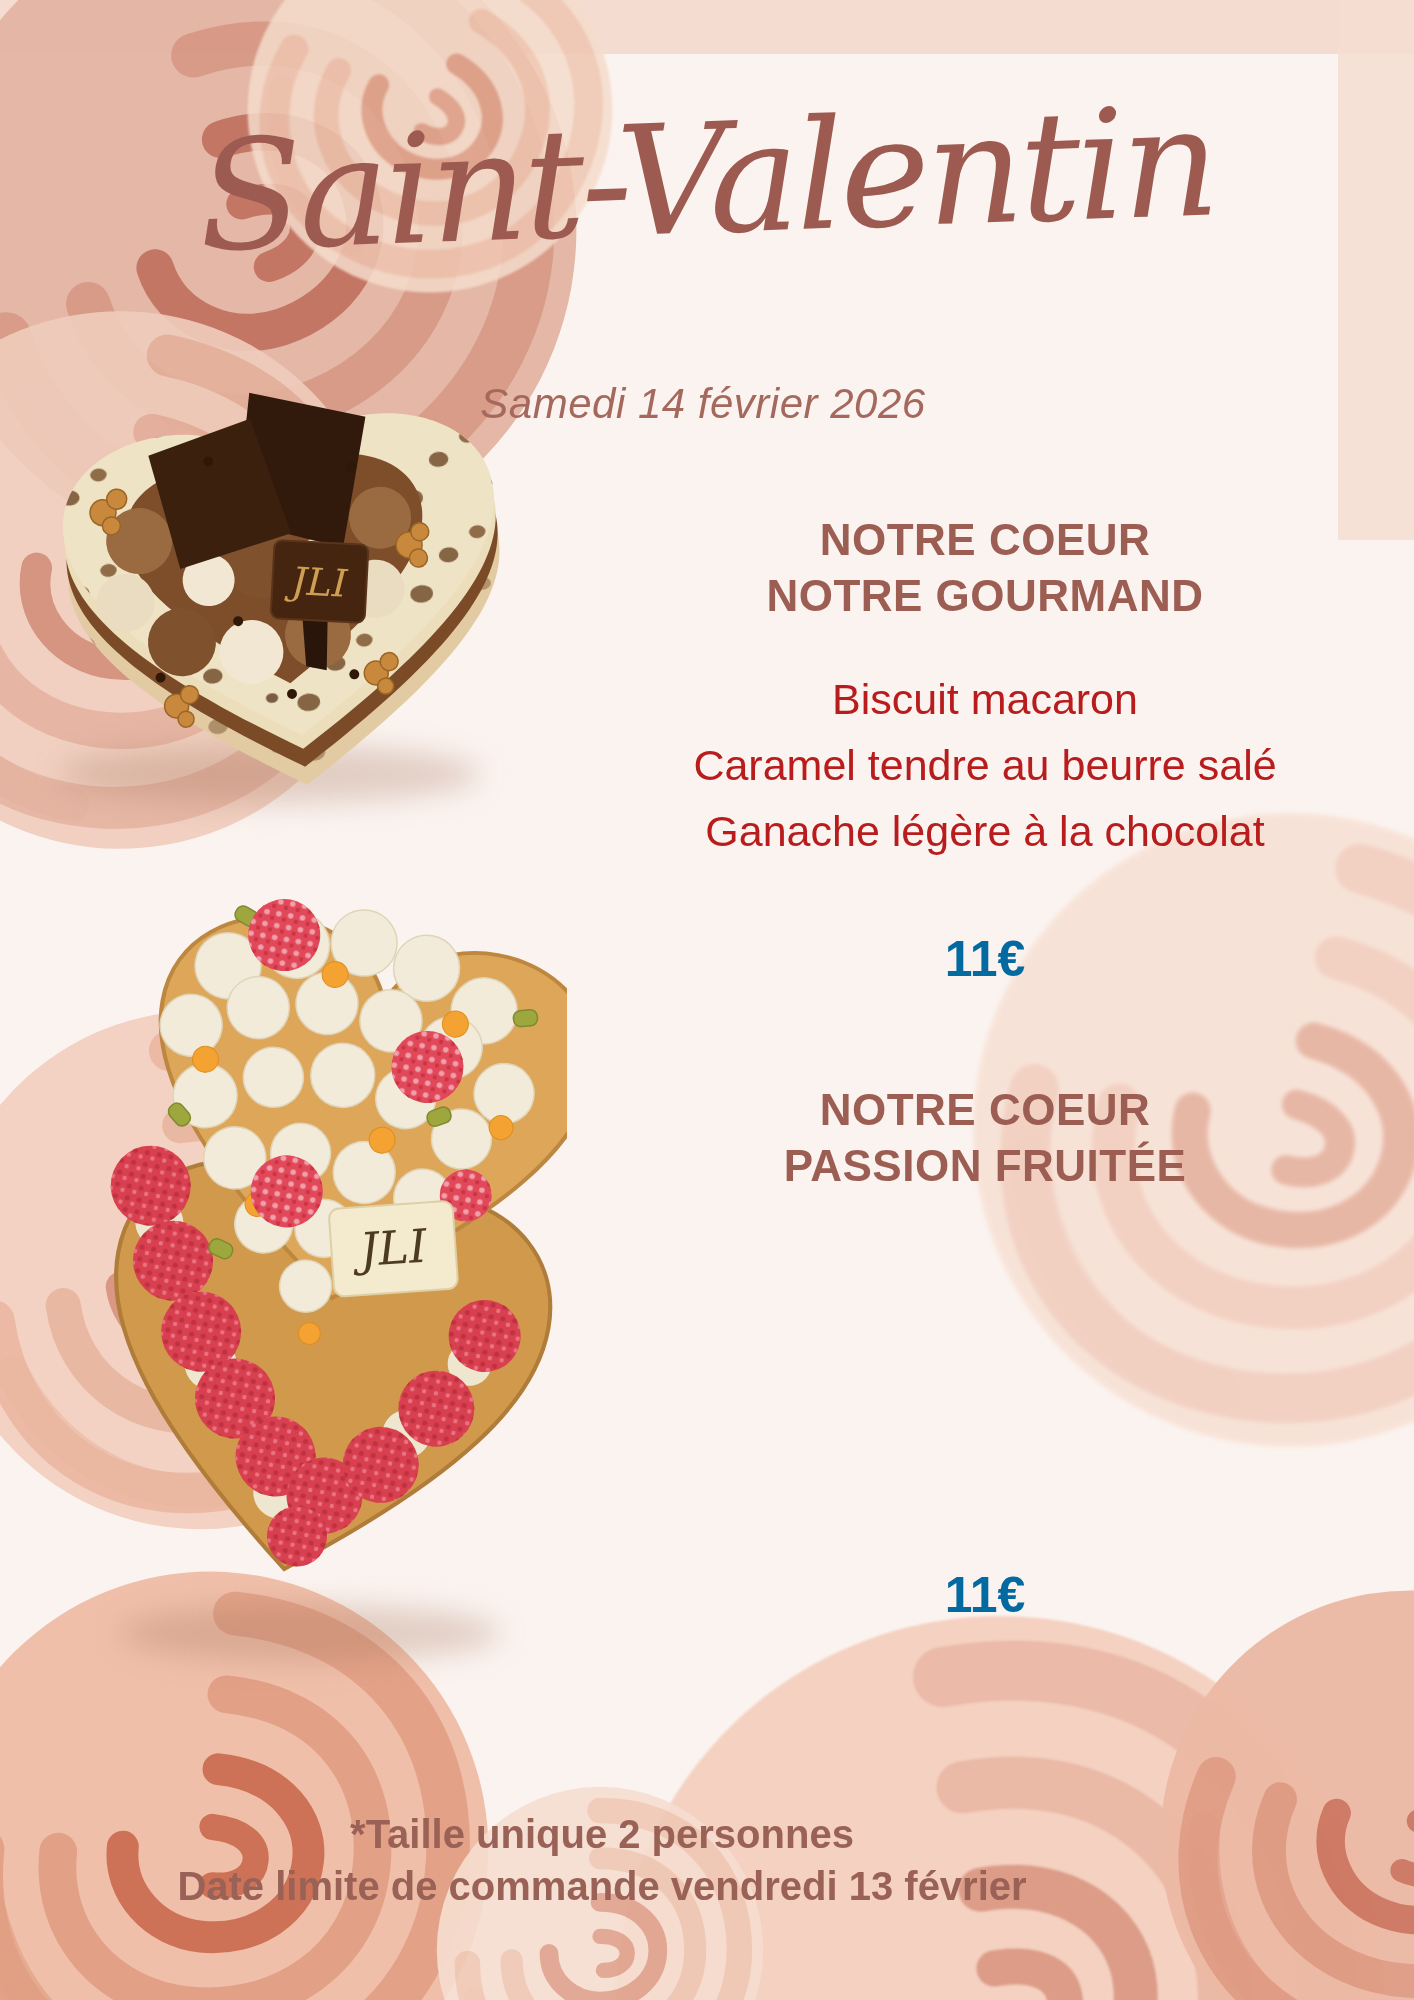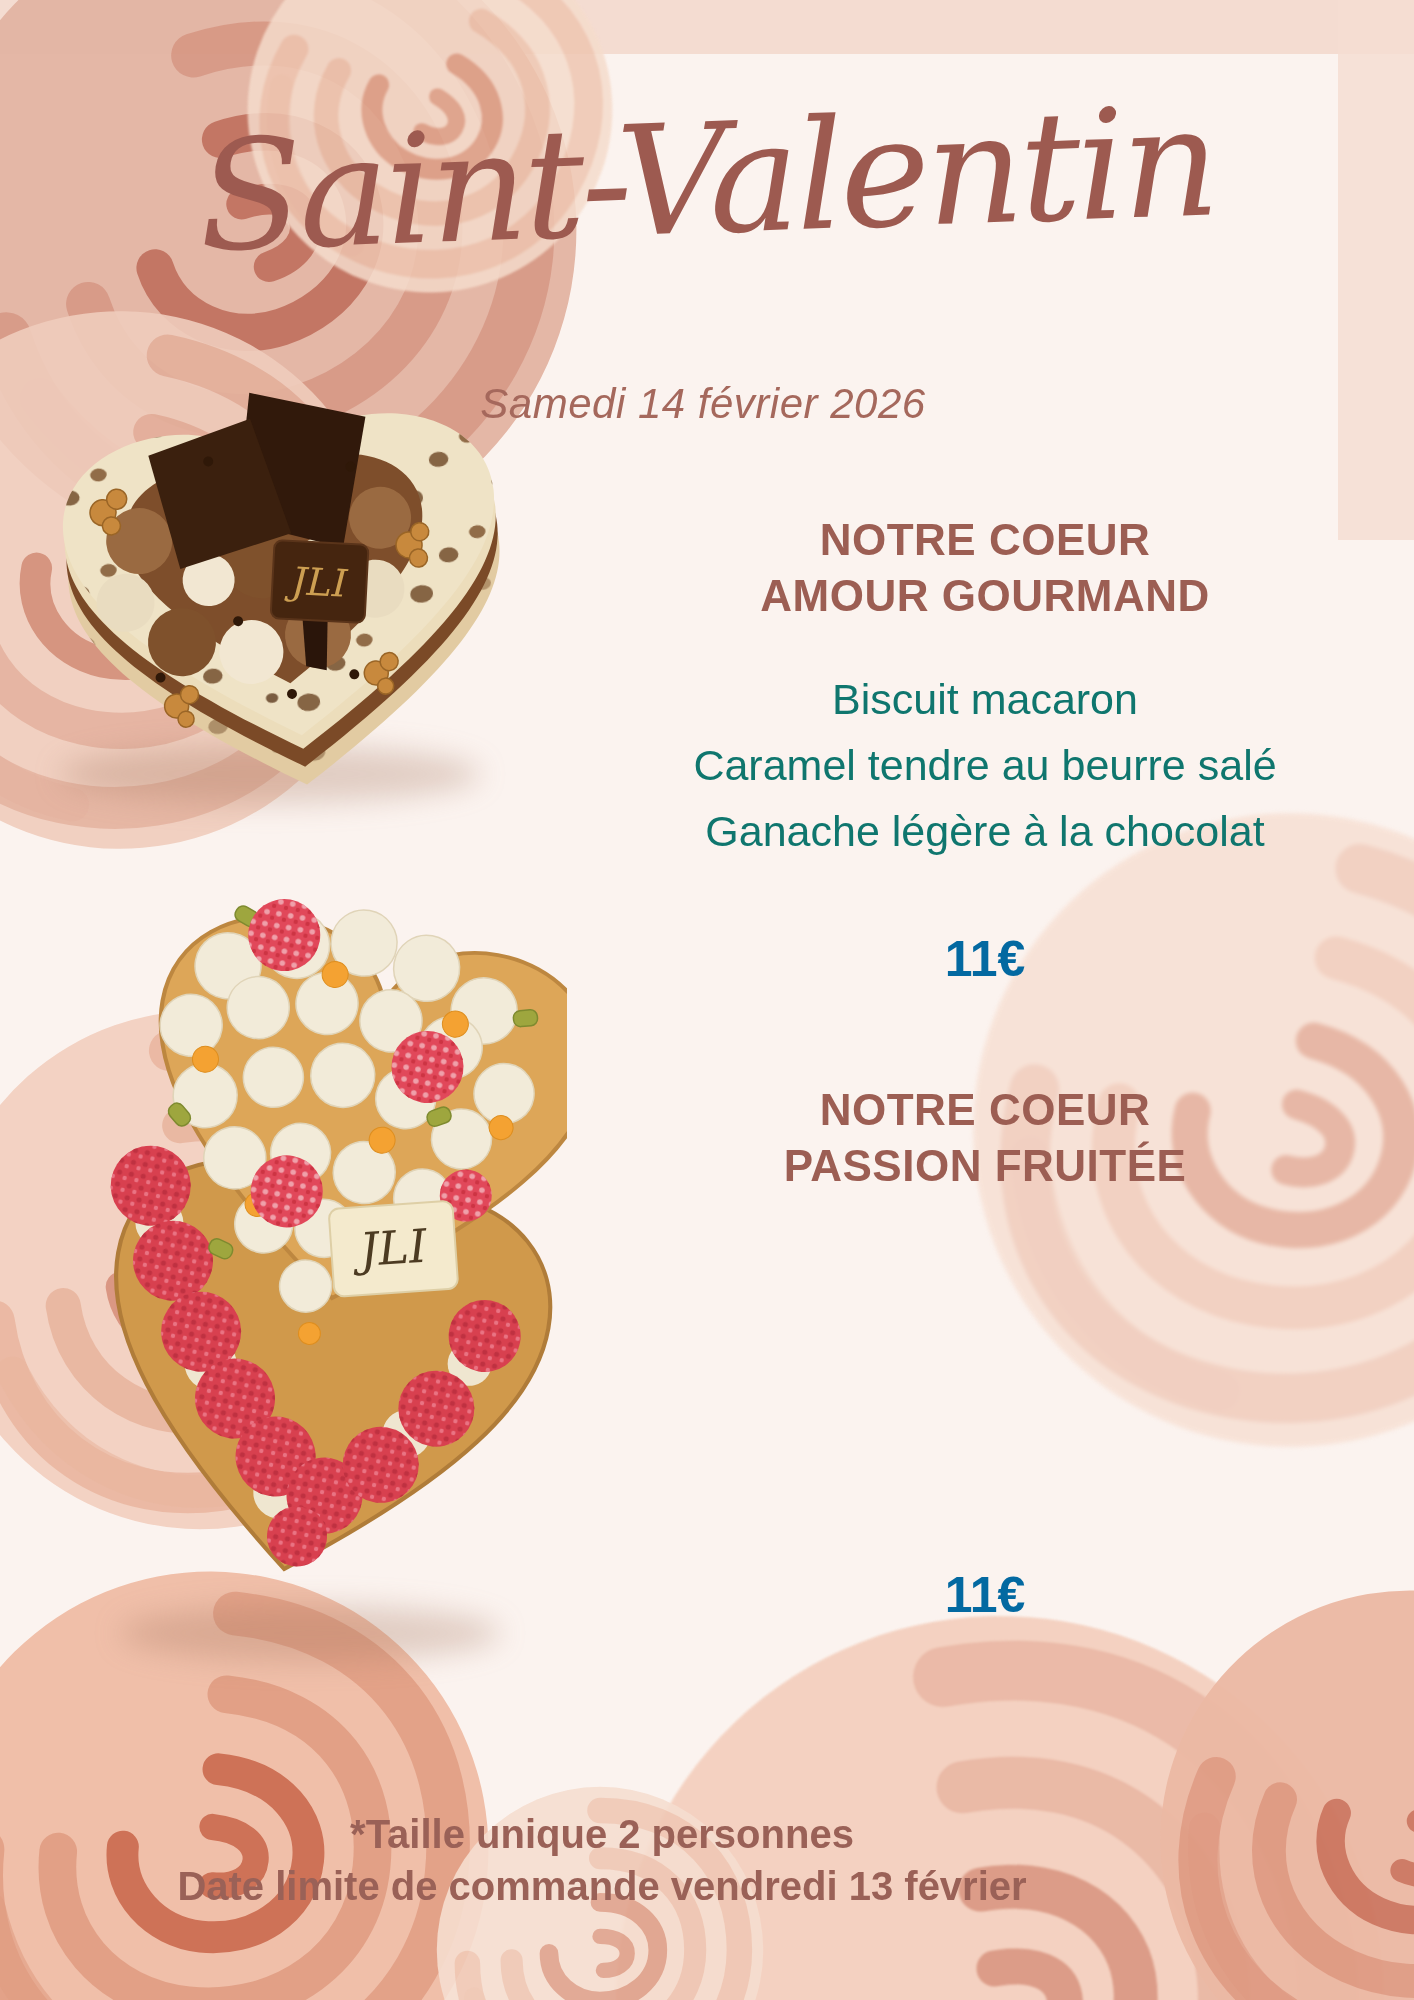--- a/index.html
+++ b/index.html
@@ -21,21 +21,21 @@
   .title{
     position:absolute; left:0; top:96px; width:1414px; text-align:center;
     font-family:"DejaVu Serif", serif; font-style:italic; font-weight:400;
     font-size:152px; letter-spacing:-4px; color:#9D5A50; transform:rotate(-2deg);
     line-height:1.1;
   }
   .date{
     position:absolute; left:0; top:380px; width:1406px; text-align:center;
     font-style:italic; font-size:42px; color:#A5685C; letter-spacing:.5px;
   }
-  .col{position:absolute; left:555px; width:860px; text-align:center; color:#0f766e;}
+  .col{position:absolute; left:555px; width:860px; text-align:center; color:#b91c1c;}
   .product-heading{font-weight:bold; font-size:44px; line-height:56px; color:#9C5E53; letter-spacing:.5px;}
   .product-heading span{display:block;}
   .desc{font-size:43px;}
   .desc span{display:block;}
   .desc-1{line-height:66px;}
   .desc-2{line-height:65px;}
   .price{font-weight:bold; font-size:50px; color:#0369a1;}
   .footer{
     position:absolute; left:0; top:1808px; width:1204px; text-align:center;
     font-weight:bold; font-size:40px; line-height:52px; color:#9A6157;
@@ -300,21 +300,21 @@
 
       <g transform="translate(330,400) rotate(-14)">
         <rect x="-62" y="-44" width="124" height="88" rx="10" fill="#F4EACD" stroke="#DECFA6" stroke-width="2"></rect>
         <text x="0" y="15" text-anchor="middle" font-family="DejaVu Serif, serif" font-style="italic" font-size="46" fill="#4C3B22">JLI</text>
       </g>
     </g>
   </svg>
 
   <div class="col product-heading" style="top:512px">
     <span>NOTRE COEUR</span>
-    <span>AMOUR GOURMAND</span>
+    <span>NOTRE GOURMAND</span>
   </div>
   <div class="col desc desc-1" style="top:666px">
     <span>Biscuit macaron</span>
     <span>Caramel tendre au beurre salé</span>
     <span>Ganache légère à la chocolat</span>
   </div>
   <div class="col price" style="top:930px">11€</div>
 
   <div class="col product-heading" style="top:1082px">
     <span>NOTRE COEUR</span>

